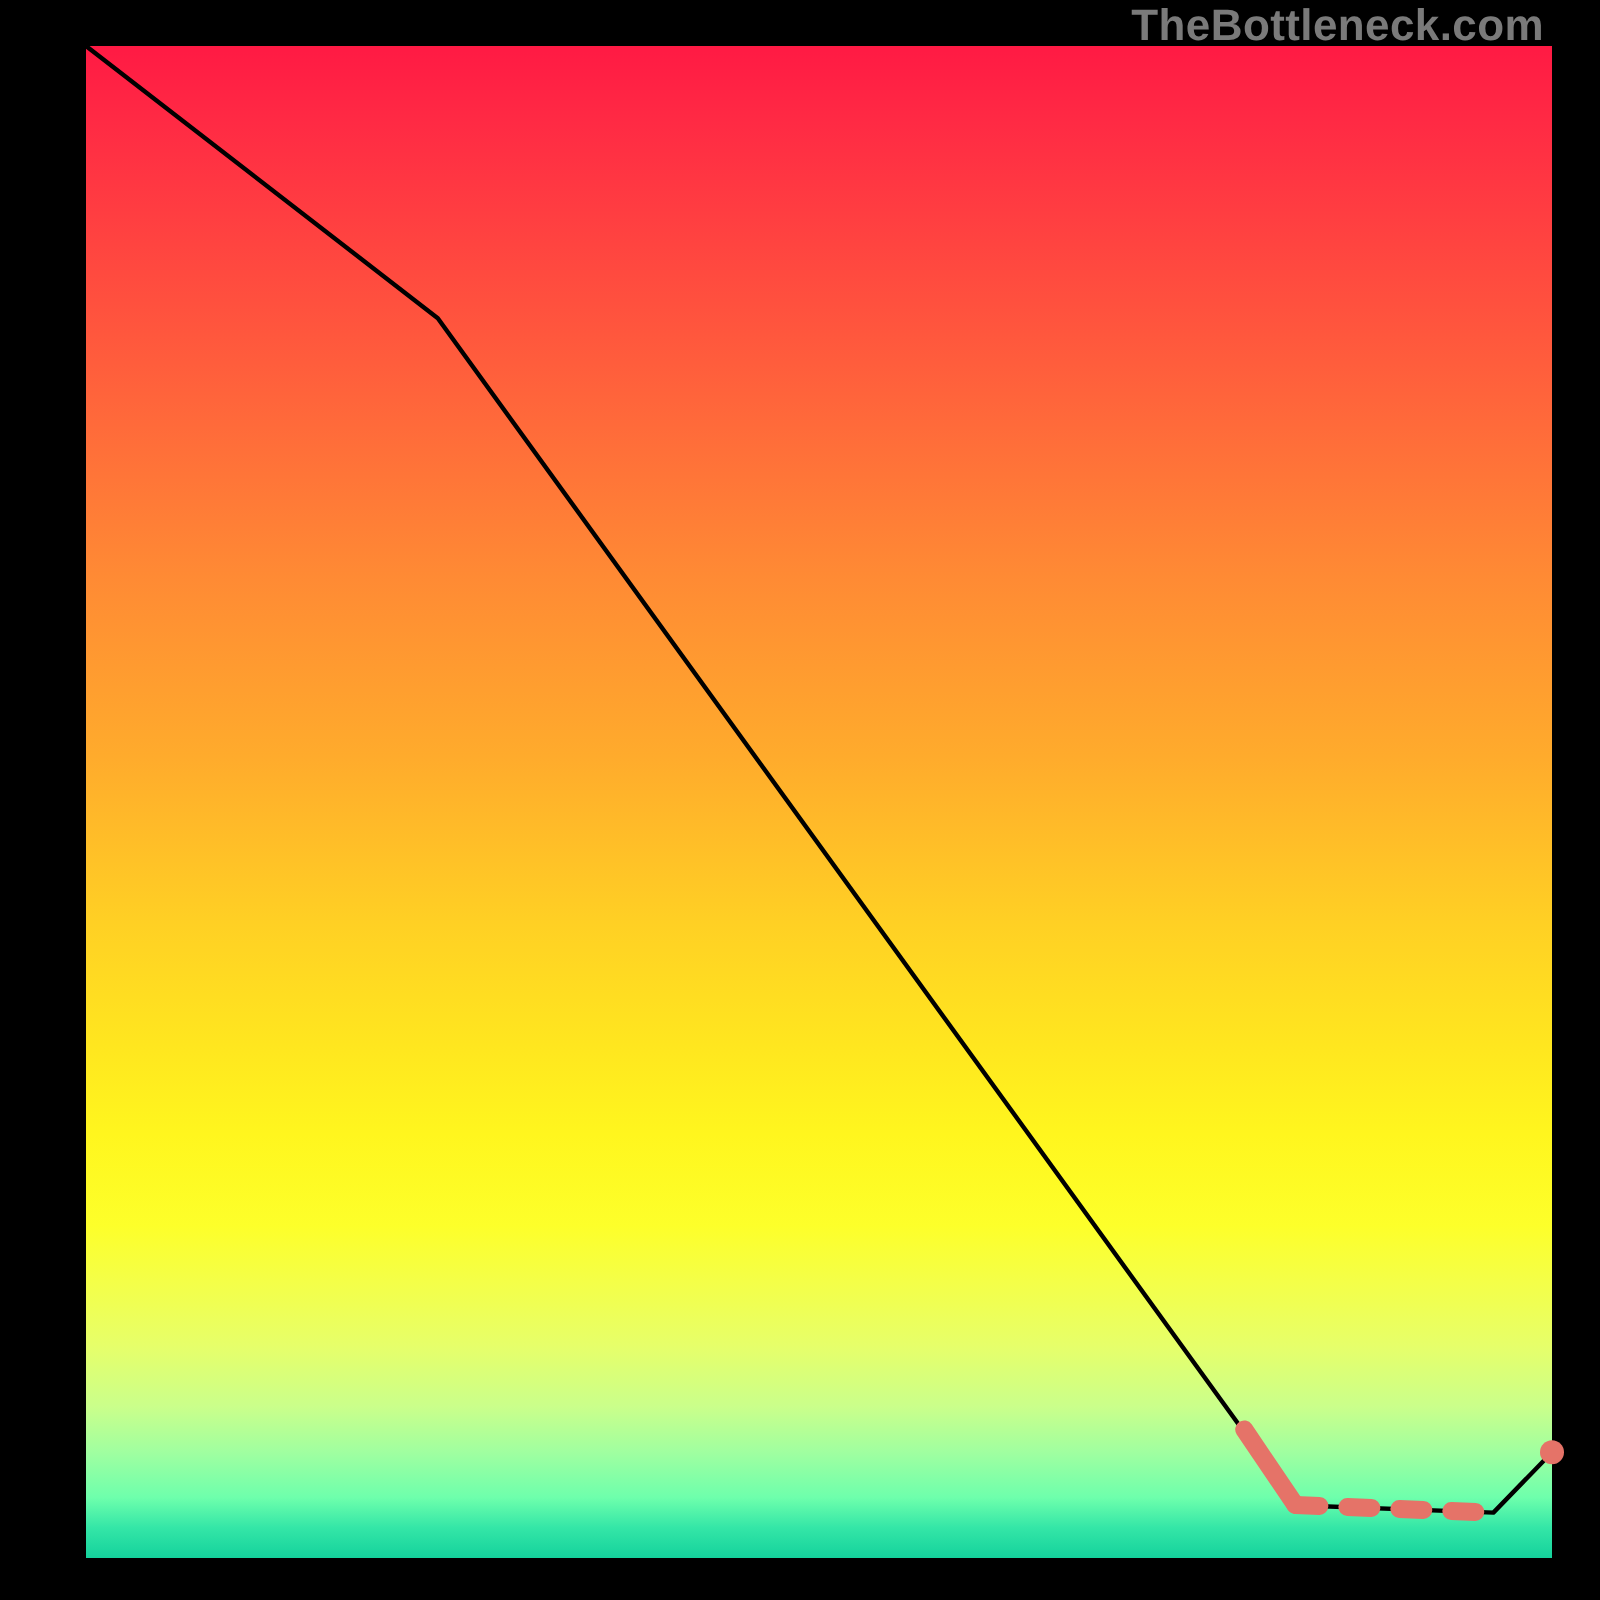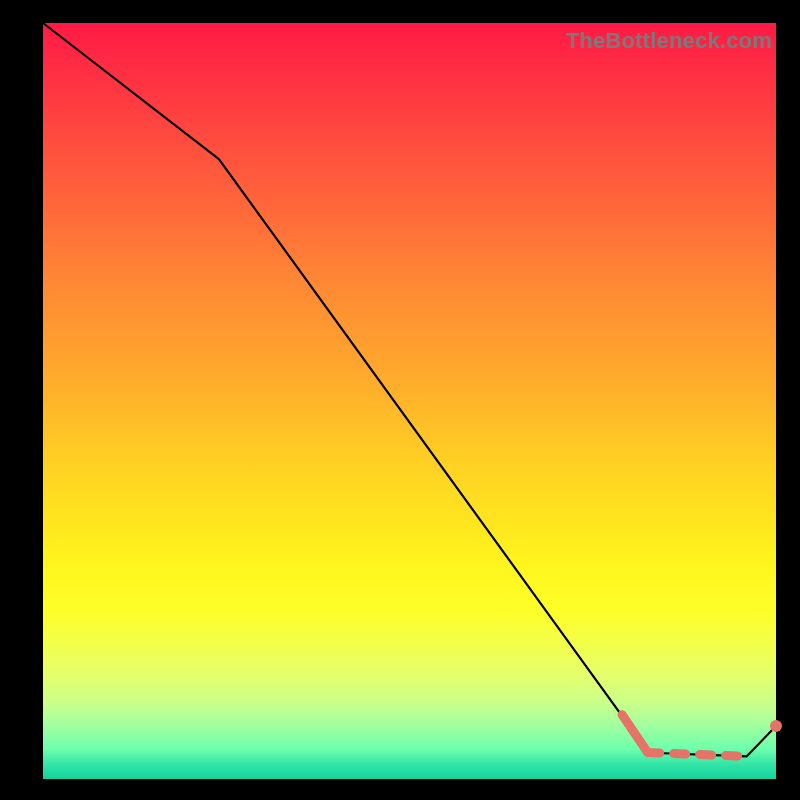--- a/index.html
+++ b/index.html
@@ -44,21 +44,20 @@
     );
   }
   .watermark {
     position: absolute;
     top: 2px;
     right: 28px;
     font: 600 22px/1 Arial, Helvetica, sans-serif;
     color: #7a7a7a;
     letter-spacing: 0.2px;
     user-select: none;
-    margin-top: 28px;
   }
   svg.overlay {
     position: absolute;
     left: 43px;
     top: 23px;
     width: 733px;
     height: 756px;
     overflow: visible;
   }
 </style>

